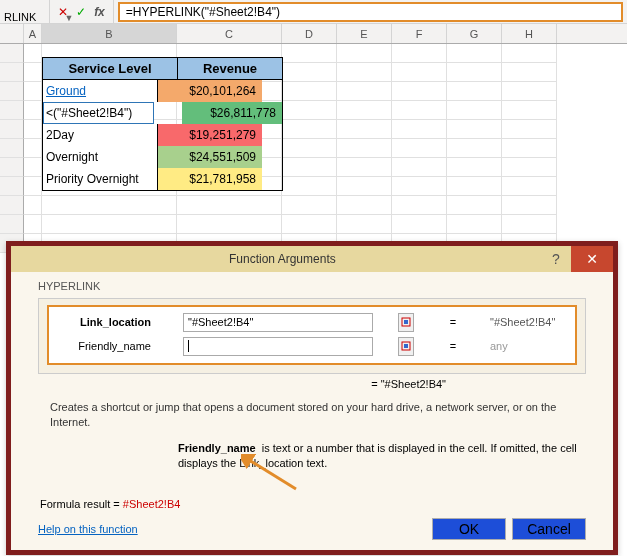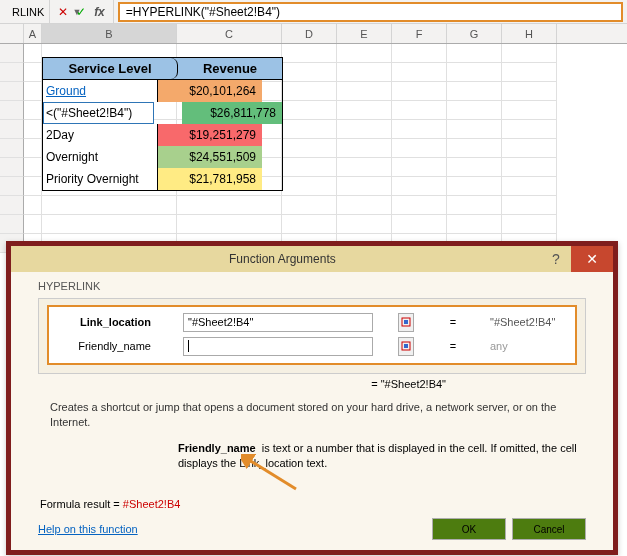--- a/index.html
+++ b/index.html
@@ -1,20 +1,20 @@
 <!DOCTYPE html>
 <html><head>
 <meta charset="utf-8">
 <style>
 * { margin: 0; padding: 0; box-sizing: border-box; }
 body { font-family: "Segoe UI", Arial, sans-serif; font-size: 11px; background: #fff; width: 627px; height: 556px; position: relative; overflow: hidden; }
 
 
 .top-area { display: flex; align-items: center; height: 24px; border-bottom: 1px solid #d4d4d4; background: #f3f2f1; }
-.name-box { width: 50px; border-right: 1px solid #d4d4d4; padding-left: 12px; display: flex; align-items: center; height: 100%; font-size: 11px; gap: 28px; }
+.name-box { width: 50px; border-right: 1px solid #d4d4d4; padding-left: 4px; display: flex; align-items: flex-end; height: 100%; font-size: 11px; gap: 28px; }
 .name-box .drop { margin-left: auto; margin-right: 2px; font-size: 9px; color: #666; }
 .fb-btns { display: flex; align-items: center; gap: 8px; padding: 0 8px; border-right: 1px solid #d4d4d4; height: 100%; color: #666; }
 .fb-btns span { cursor: default; font-size: 12px; }
 .fb-btns .x { color: #c00; }
 .fb-btns .ck { color: #0a0; }
 .fb-btns .fx { font-style: italic; font-weight: bold; font-size: 12px; color: #555; }
 .formula-bar { flex: 1; border: 2px solid #e28c2a; padding: 2px 6px; height: 20px; background: #fff; display: flex; align-items: center; font-size: 12px; margin: 0 4px; }
 
 
 .col-headers { display: flex; height: 20px; border-bottom: 1px solid #ababab; background: #f3f2f1; }
@@ -32,21 +32,21 @@
 .g-cell { border-right: 1px solid #e0e0e0; border-bottom: 1px solid #e0e0e0; }
 .g-cell.A { width: 18px; }
 .g-cell.B { width: 135px; }
 .g-cell.C { width: 105px; }
 .g-cell.O { width: 55px; }
 
 
 .table-wrap { position: absolute; left: 42px; top: 57px; width: 241px; border: 1.5px solid #000; }
 .t-head { display: flex; background: #9cc2e5; height: 22px; border-bottom: 1.5px solid #000; }
 .th { text-align: center; font-weight: bold; font-size: 13px; line-height: 22px; }
-.th1 { width: 135px; border-right: 1.5px solid #000; border-radius: 7px; }
+.th1 { width: 135px; border-right: 1.5px solid #000; }
 .th2 { width: 104px; }
 .t-row { display: flex; height: 22px; }
 .t-row.last { height: 22px; }
 .td1 { width: 115px; border-right: 1.5px solid #000; padding: 2px 3px; font-size: 12px; display: flex; align-items: center; background: #fff; }
 .td2 { width: 104px; text-align: right; padding: 8px 6px; font-size: 12px; display: flex; align-items: center; justify-content: flex-end; }
 .link-cell { color: #0563c1; text-decoration: underline; }
 .c-orange { background: #f4a96b; }
 .c-green { background: #63be7b; margin-left: 28px; }
 .c-red { background: #f8696b; }
 .c-ygreen { background: #a8d08d; }
@@ -70,21 +70,21 @@
 .arg-pick svg { width: 10px; height: 10px; }
 .arg-eq { width: 14px; text-align: center; font-size: 11px; margin-left: 6px; }
 .arg-val { font-size: 11px; color: #555; margin-left: 4px; }
 .res-line { text-align: right; padding-right: 140px; font-size: 11px; margin-top: 4px; }
 .desc { font-size: 11px; color: #333; margin: 10px 12px 0; line-height: 1.4; }
 .desc2 { font-size: 11px; margin: 10px 2px 0 140px; line-height: 1.35; }
 .fr-line { font-size: 11px; margin: 28px 2px 8px; }
 .fr-val { color: #c00; }
 .dlg-footer { display: flex; align-items: center; margin-top: 6px; }
 .help-link { color: #0563c1; text-decoration: underline; font-size: 11px; cursor: default; }
-.btn { border: 1px solid #adadad; background: #4d7c0f; width: 74px; height: 22px; font-size: 10px; margin-left: 6px; cursor: default; }
+.btn { border: 1px solid #adadad; background: #1d4ed8; width: 74px; height: 22px; font-size: 14px; margin-left: 6px; cursor: default; }
 .arrow-wrap { position: absolute; left: 230px; bottom: 54px; }
 .arrow-wrap svg { width: 60px; height: 40px; }
 </style>
 </head>
 <body>
 
 <div class="top-area">
   <div class="name-box">
     <span>RLINK</span>
     <span class="drop">▼</span>

